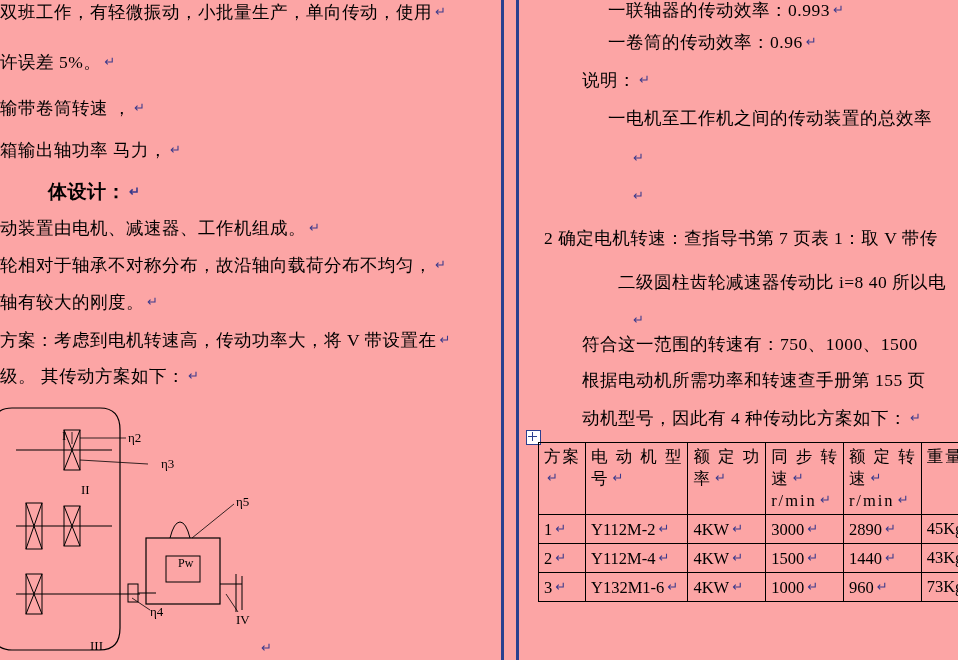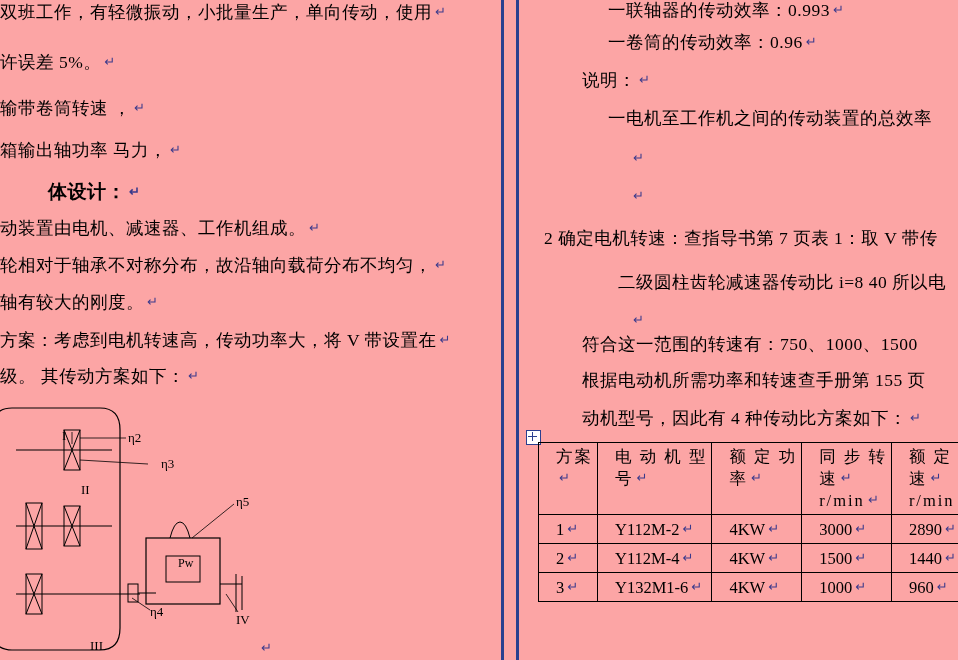--- a/index.html
+++ b/index.html
@@ -82,21 +82,21 @@
     left: 16px;
     top: 442px;
   }
   table.spec {
     border-collapse: collapse;
     font-size: 16.5px;
     font-family: "Liberation Serif", serif;
   }
   table.spec td {
     border: 1px solid #000;
-    padding: 3px 4px 3px 17px;
+    padding: 3px 4px 3px 5px;
     vertical-align: top;
     line-height: 21px;
     white-space: nowrap;
   }
   .c-plan  { width: 44px; }
   .c-model { width: 88px; }
   .c-power { width: 78px; }
   .c-sync  { width: 72px; }
   .c-rate  { width: 72px; }
   .c-wt    { width: 64px; }

